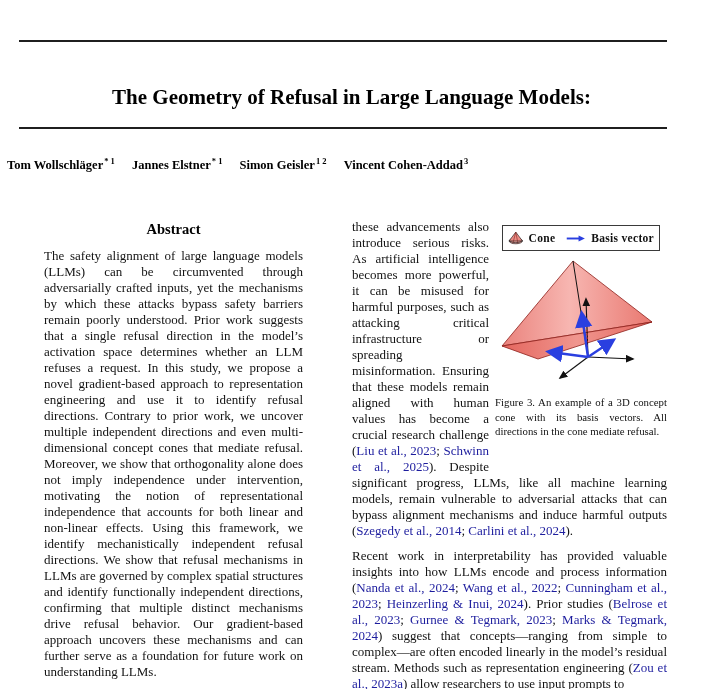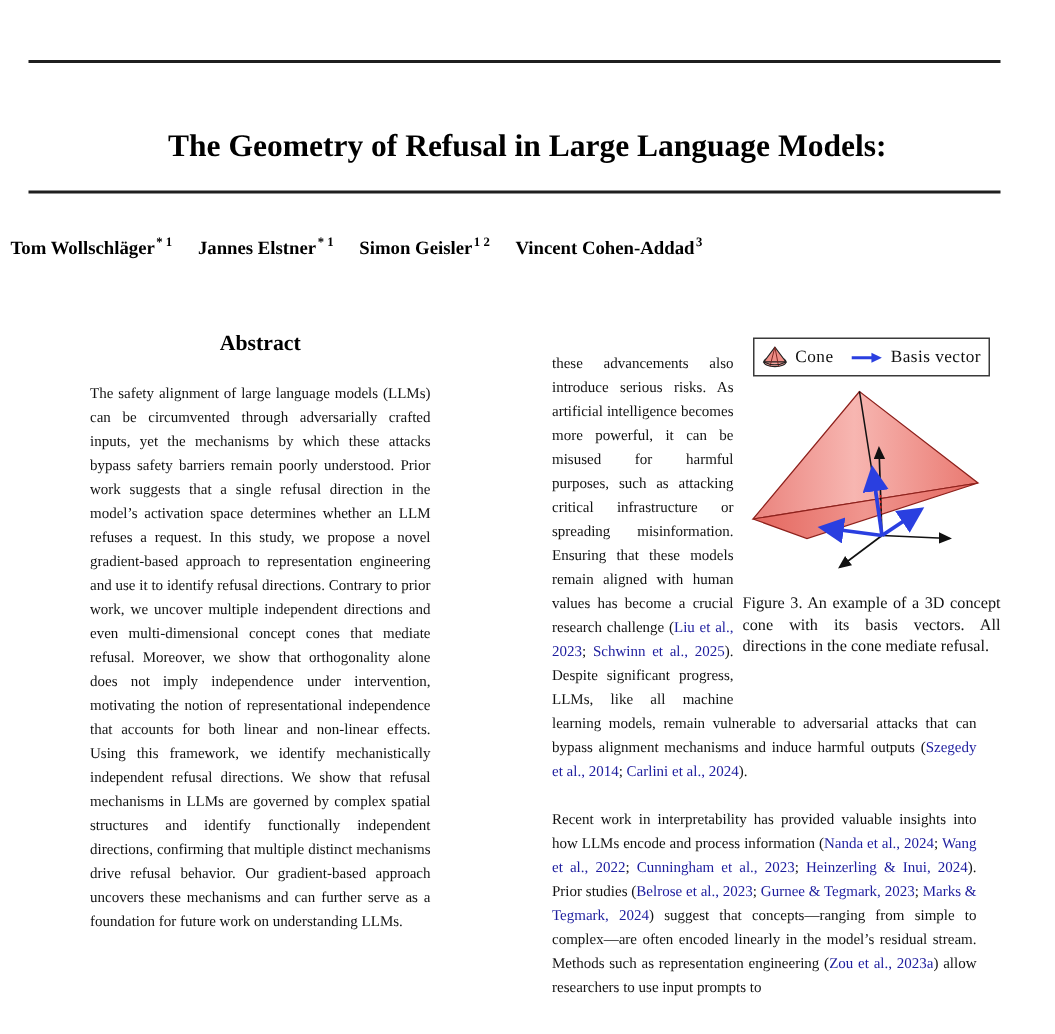--- a/index.html
+++ b/index.html
@@ -20,36 +20,36 @@
     font-size:12.5px; font-weight:bold; line-height:21px; color:#000;
   }
   .author { margin:0 7px; white-space:nowrap; }
   .author sup { font-size:8.5px; font-weight:bold; margin-left:1px; }
   .left-col { position:absolute; left:44px; top:210px; width:259px; }
   .abstract-heading {
     text-align:center; font-size:14.5px; font-weight:bold; color:#000;
     margin:9px 0 9px 0; line-height:20px;
   }
   .body-text {
-    font-size:10px; line-height:16px; text-align:justify;
-    hyphens:auto; -webkit-hyphens:auto; margin:16px;
+    font-size:13px; line-height:16px; text-align:justify;
+    hyphens:auto; -webkit-hyphens:auto; margin:0;
   }
   .right-col { position:absolute; left:352px; top:219px; width:315px; }
   .right-col p + p { margin-top:9px; }
   .cite { color:var(--cite-color,#1d1d9e); }
   .em { }
 
   .figure-panel {
     float:right; width:172px; height:240px; margin:6px 0 4px 6px;
   }
   .legend-box {
     box-sizing:border-box; width:158px; height:26px; margin:0 0 2px 7px;
     border:1.4px solid #3a3a3a; background:#fff;
     display:flex; align-items:center; padding:0 5px; gap:5px;
-    font-size:11.5px; color:#111;
+    font-size:11.5px; color:#111;font-weight:bold;
   }
   .legend-label { white-space:nowrap; letter-spacing:0.3px; }
   .cone-svg { display:block; }
   .figure-caption {
     font-size:10.8px; line-height:14.5px; text-align:justify; margin-top:6px;
     hyphens:auto; color:#111;
   }
 </style>
 </head>
 <body>

